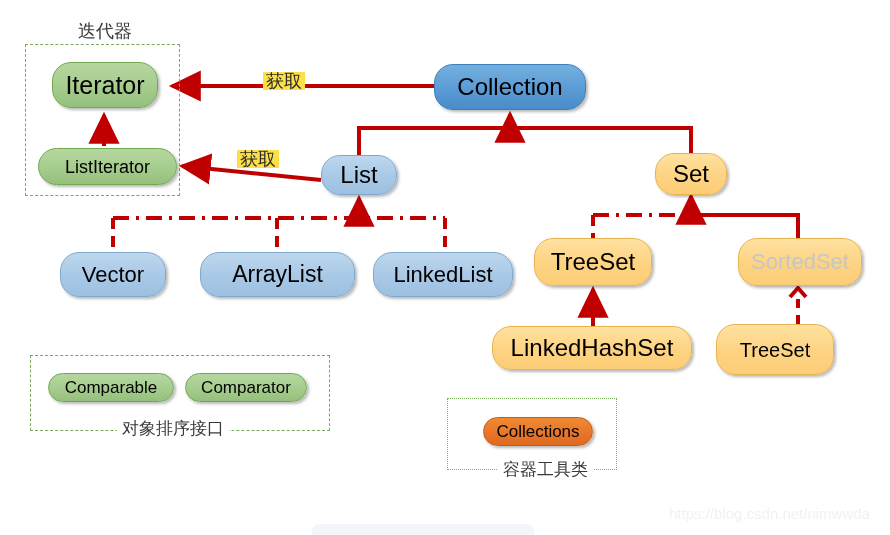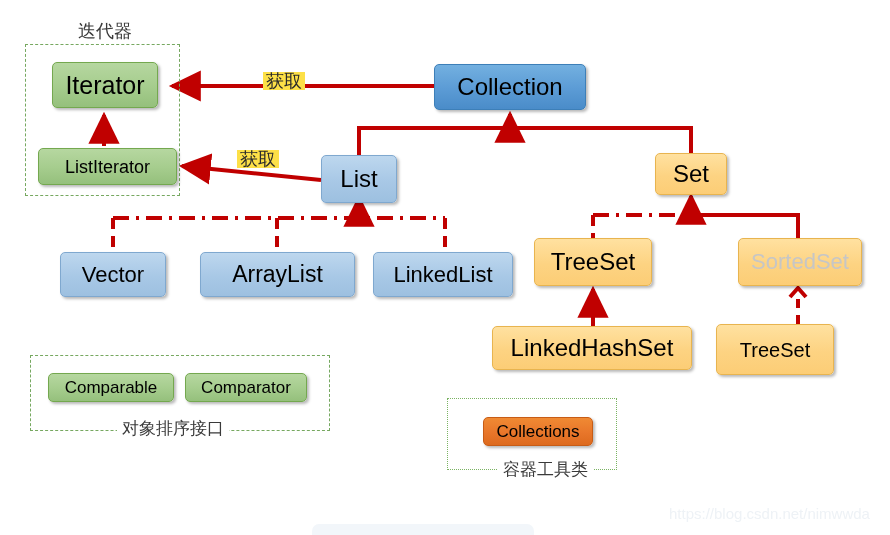--- a/index.html
+++ b/index.html
@@ -26,21 +26,21 @@
     pointer-events: none;
   }
 
   
   .node {
     position: absolute;
     box-sizing: border-box;
     display: flex;
     align-items: center;
     justify-content: center;
-    border-radius: 5px;
+    border-radius: 19px;
     color: #000000;
     text-align: center;
     white-space: nowrap;
     line-height: 1;
     z-index: 3;
     box-shadow: 2px 2px 3px rgba(0,0,0,0.28);
   }
 
   
   .n-green {
@@ -189,21 +189,21 @@
 
   <div class="edge-label" style="left:263px; top:72px; font-size:18px;">获取</div>
   <div class="edge-label" style="left:237px; top:150px; font-size:18px;">获取</div>
 
   <div class="node n-green" style="left:52px; top:62px; width:106px; height:46px; font-size:25px;">Iterator</div>
 
   <div class="node n-green" style="left:38px; top:148px; width:139px; height:37px; font-size:18px;">ListIterator</div>
 
   <div class="node n-blue-strong" style="left:434px; top:64px; width:152px; height:46px; font-size:24px;">Collection</div>
 
-  <div class="node n-blue-light" style="left:321px; top:155px; width:76px; height:48px; font-size:24px;">List</div>
+  <div class="node n-blue-light" style="left:321px; top:155px; width:76px; height:40px; font-size:24px;">List</div>
 
   <div class="node n-yellow" style="left:655px; top:153px; width:72px; height:42px; font-size:24px;">Set</div>
 
   <div class="node n-blue-light" style="left:60px; top:252px; width:106px; height:45px; font-size:22px;">Vector</div>
 
   <div class="node n-blue-light" style="left:200px; top:252px; width:155px; height:45px; font-size:23px;">ArrayList</div>
 
   <div class="node n-blue-light" style="left:373px; top:252px; width:140px; height:45px; font-size:22px;">LinkedList</div>
 
   <div class="node n-yellow" style="left:534px; top:238px; width:118px; height:48px; font-size:24px;">TreeSet</div>

